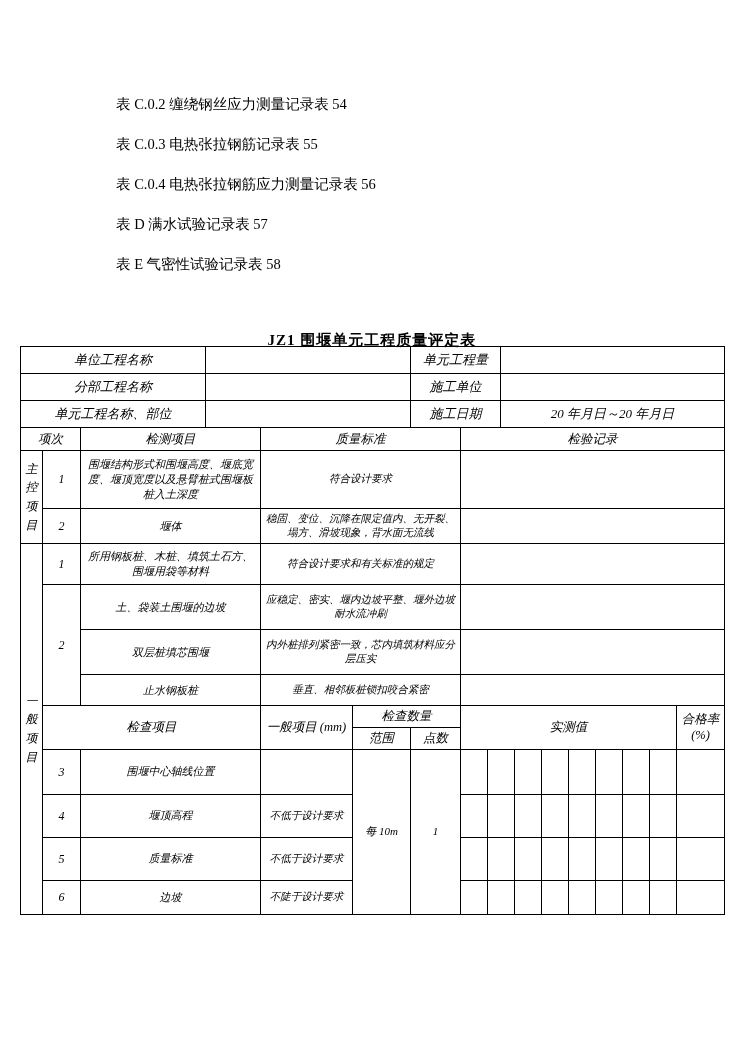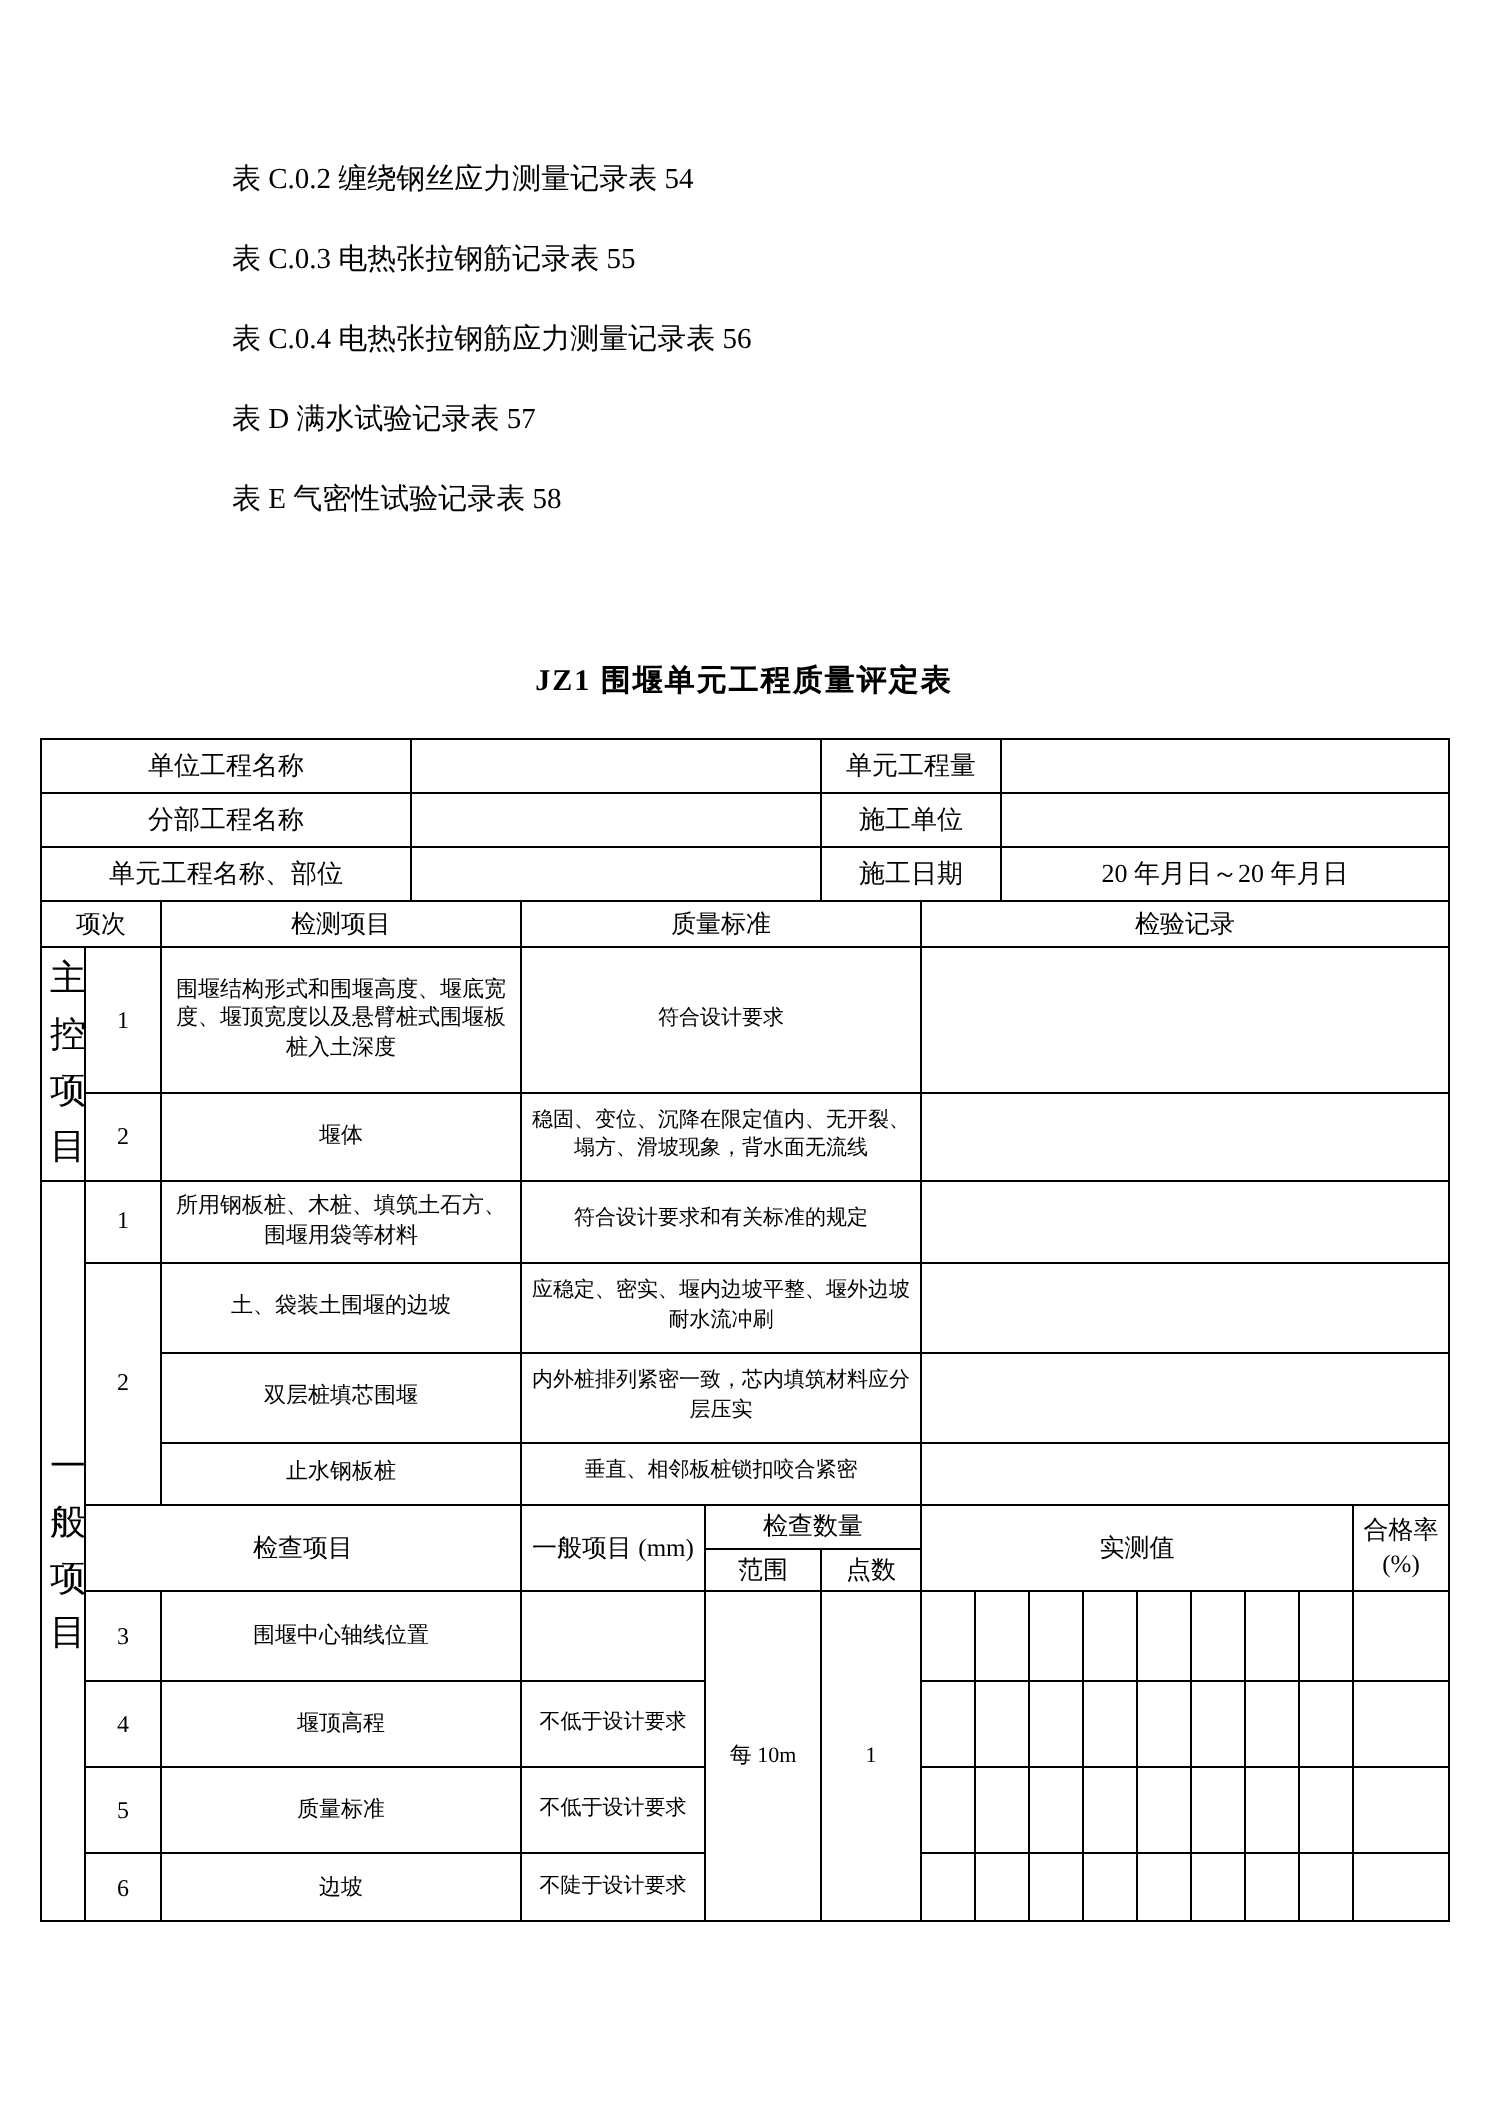--- a/index.html
+++ b/index.html
@@ -2,39 +2,39 @@
 <html lang="zh"><head>
 <meta charset="utf-8">
 <style>
   * { margin:0; padding:0; box-sizing:border-box; }
   html,body { background:#fff; }
   body {
     width:744px; height:1052px; position:relative;
     font-family:"Liberation Serif","DejaVu Serif",serif;
     color:#000;
   }
-  .toc { position:absolute; left:116px; top:83px; }
+  .toc { position:absolute; left:116px; top:97px; }
   .toc-item { font-size:14.5px; line-height:15px; margin-bottom:25px; white-space:nowrap; }
   .doc-title {
     position:absolute; top:331px; left:0; width:744px;
     text-align:center; font-size:15px; font-weight:bold; letter-spacing:1px;
   }
-  .tables { position:absolute; left:20px; top:369px; width:704px; }
+  .tables { position:absolute; left:20px; top:346px; width:704px;font-style:italic; }
   table { border-collapse:collapse; table-layout:fixed; width:704px; }
   td {
     border:1px solid #000; text-align:center; vertical-align:middle;
     padding:2px 3px; font-size:11px; line-height:1.35; overflow:hidden;
   }
   .info-tbl td { font-size:13px; height:27px; }
   .main-tbl { margin-top:-1px; }
   .hdr { font-size:12.5px; }
   .no-cell { font-size:12px; }
   .item { font-size:11px;text-align:center; }
   .std { font-size:10.5px; }
-  .vert { font-size:18px; line-height:1.55; word-break:break-all; padding:2px 4px; }
+  .vert { font-size:12px; line-height:1.55; word-break:break-all; padding:2px 4px; }
   .prewrap { white-space:pre-line; }
   .h23{height:23px} .h58{height:58px} .h35{height:35px} .h41{height:41px}
   .h45{height:45px} .h31{height:31px} .h22{height:22px} .h21{height:21px}
   .h43{height:43px} .h34{height:34px}
 </style>
 </head>
 <body>
 
 <div class="toc">
   <div class="toc-item">表 C.0.2 缠绕钢丝应力测量记录表 54</div>

